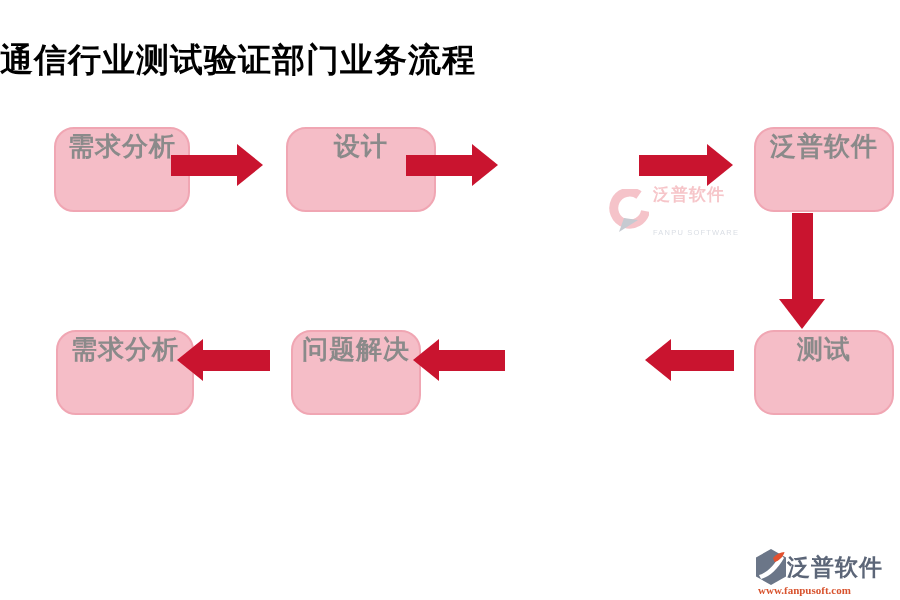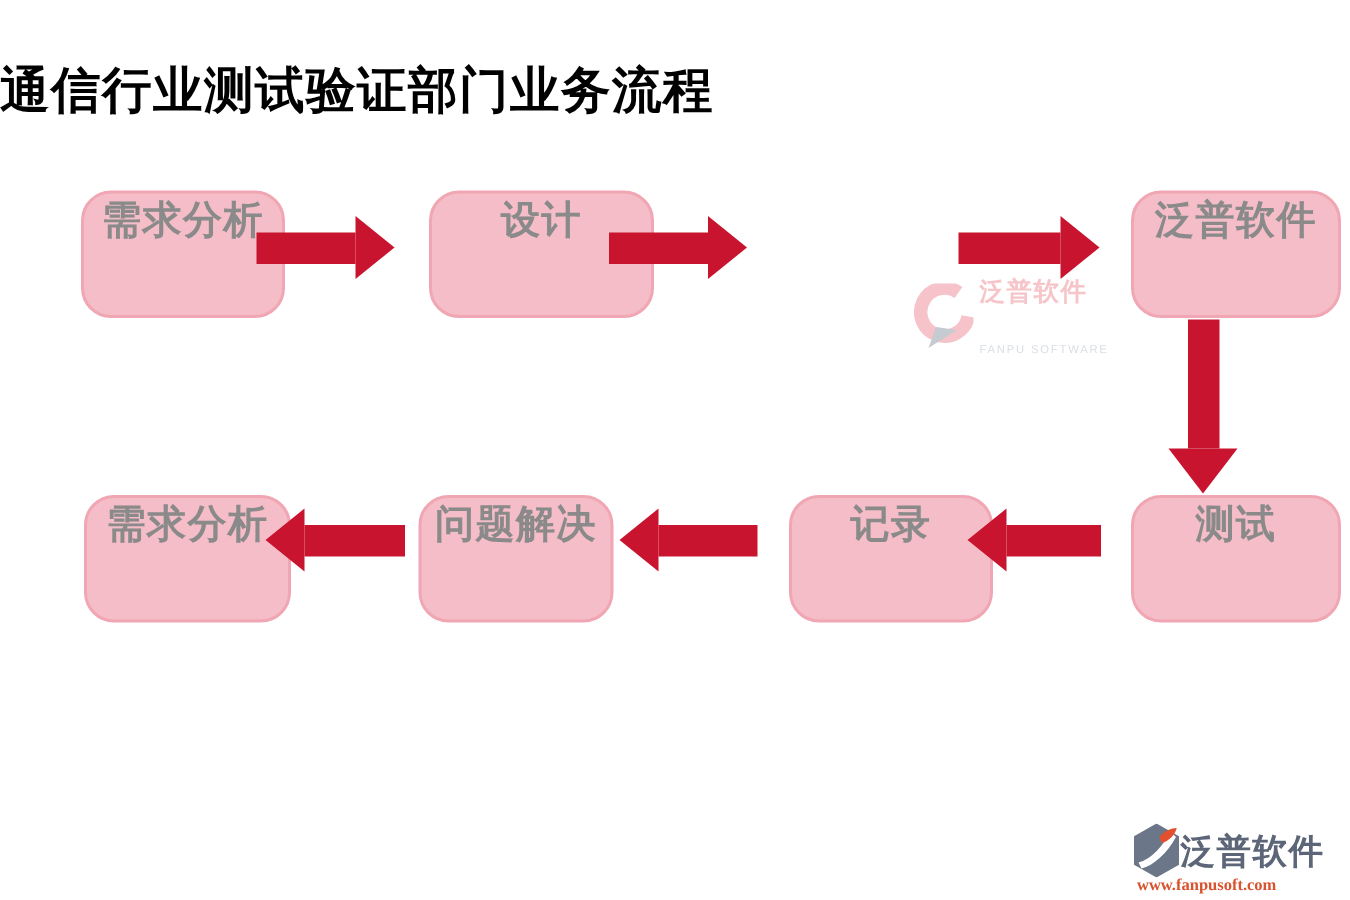--- a/index.html
+++ b/index.html
@@ -55,24 +55,21 @@
   <div class="node" style="left:267px;top:127px;width:150px;height:85px">
     <span>设计</span>
   </div>
   <div class="node" style="left:735px;top:127px;width:140px;height:85px">
     <span>泛普软件</span>
   </div>
 
   <div class="node" style="left:735px;top:330px;width:140px;height:85px">
     <span>测试</span>
   </div>
-  <div class="node" style="left:507px;top:330px;width:136px;height:85px">
-    <span>记录</span>
-  </div>
-  <div class="node" style="left:260px;top:330px;width:130px;height:85px">
+  <div class="node" style="left:272px;top:330px;width:130px;height:85px">
     <span>问题解决</span>
   </div>
   <div class="node" style="left:37px;top:330px;width:138px;height:85px">
     <span>需求分析</span>
   </div>
 
   <div class="arrow-h" style="left:171px;top:144px;width:92px">
     <div class="shaft"></div>
     <div class="head-right"></div>
   </div>

